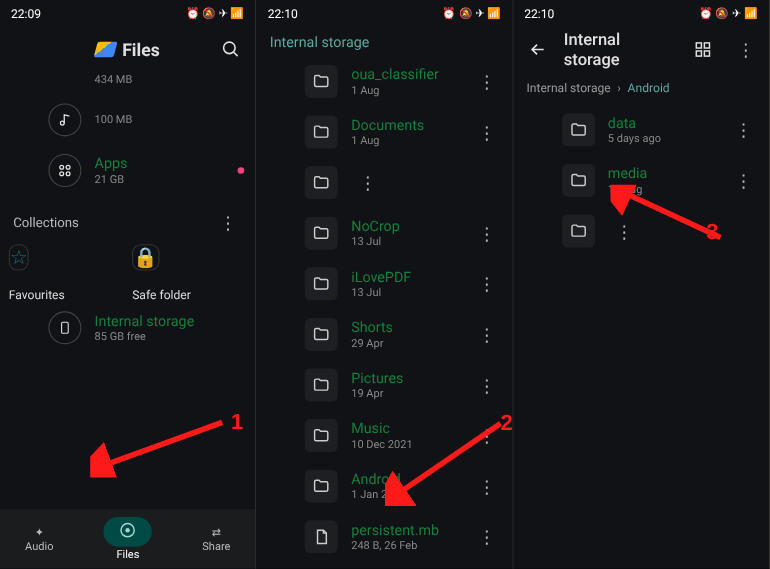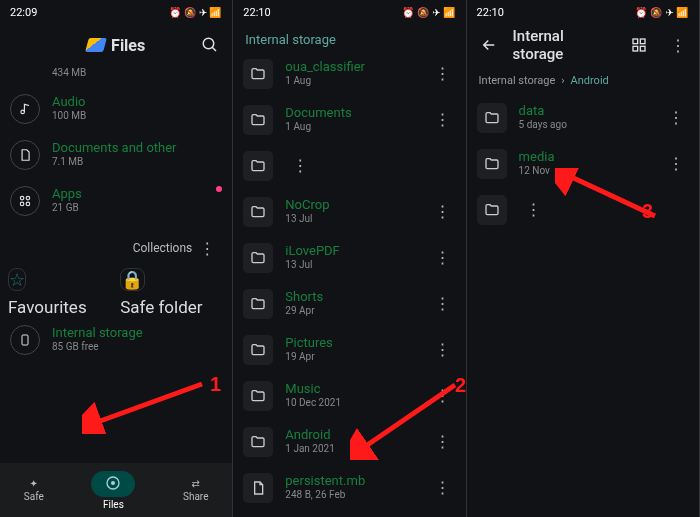--- a/index.html
+++ b/index.html
@@ -8,30 +8,30 @@
   .panel:last-child { border-right: none; }
   .status-bar { height: 24px; display: flex; justify-content: space-between; align-items: center; padding: 0 10px; font-size: 11px; color: #fff; }
   .status-icons { display: flex; gap: 4px; font-size: 10px; }
   .app-header { height: 42px; display: flex; align-items: center; padding: 0 8px; gap: 10px; }
   .hamburger { width: 22px; height: 22px; display: flex; flex-direction: column; justify-content: center; gap: 3px; }
   .hamburger div { height: 2px; background: #e0e0e0; border-radius: 1px; }
   .app-title { flex: 1; text-align: center; font-size: 16px; font-weight: 700; display: flex; align-items: center; justify-content: center; gap: 6px; }
   .app-logo { width: 18px; height: 14px; background: linear-gradient(135deg, #fbbc04 40%, #4285f4 40%); transform: skewX(-15deg); border-radius: 2px; }
   .icon-btn { width: 28px; height: 28px; display: flex; align-items: center; justify-content: center; cursor: pointer; color: #e0e0e0; }
   .list { overflow: hidden; }
-  .row { display: flex; padding: 8px 10px; gap: 12px; }
+  .row { display: flex; align-items: center; padding: 8px 10px; gap: 12px; margin-left: 34px; }
   .row-icon { width: 30px; height: 30px; border-radius: 50%; border: 1.5px solid #444; display: flex; align-items: center; justify-content: center; flex-shrink: 0; }
   .row-text { flex: 1; }
   .row-title { font-size: 13px; color: #15803d; }
   .row-sub { font-size: 10px; color: #888; margin-top: 1px; }
   .dot-pink { width: 6px; height: 6px; background: #ff4081; border-radius: 50%; }
-  .section-hdr { display: flex; justify-content: flex-end; align-items: center; padding: 10px 12px 6px; font-size: 12px; color: #bbb; }
+  .section-hdr { display: flex; justify-content: space-between; align-items: center; padding: 10px 12px 6px; font-size: 12px; color: #bbb; }
   .tiles { display: flex; gap: 8px; padding: 0 8px; }
   .tile { flex: 1; border: 1px solid #333; border-radius: 8px; height: 52px; display: flex; align-items: center; justify-content: center; color: #1a7c72; font-size: 18px; }
-  .tile-label { font-size: 17px; color: #ddd; margin-top: 6px; }
+  .tile-label { font-size: 11px; color: #ddd; margin-top: 16px; }
   .tile-wrap { flex: 1; display: flex; flex-direction: column; align-items: flex-start; }
   .bottom-nav { position: absolute; bottom: 0; left: 0; right: 0; height: 54px; background: #1a1c1e; display: flex; justify-content: space-around; align-items: center; }
   .nav-item { display: flex; flex-direction: column; align-items: center; gap: 2px; font-size: 10px; color: #bbb; }
   .nav-item.active { color: #fff; }
   .nav-pill { padding: 4px 14px; border-radius: 16px; background: #004a46; display: flex; align-items: center; justify-content: center; }
   .dots-v { font-size: 16px; color: #bbb; letter-spacing: -2px; }
   .folder-icon { width: 30px; height: 30px; background: #1e1f23; border-radius: 5px; display: flex; align-items: center; justify-content: center; flex-shrink: 0; }
   .folder-icon svg, .file-icon svg { width: 16px; height: 16px; }
   .file-icon { width: 30px; height: 30px; background: #1e1f23; border-radius: 5px; display: flex; align-items: center; justify-content: center; flex-shrink: 0; }
   .breadcrumb { padding: 8px 12px; font-size: 11px; display: flex; align-items: center; gap: 6px; color: #999; }
@@ -79,33 +79,21 @@
         </div>
     </div>
     <div class="row">
       <div class="row-icon">
           <svg width="14" height="14" viewBox="0 0 24 24" fill="none" stroke="#e0e0e0" stroke-width="2">
             <circle cx="8" cy="17" r="3"></circle>
             <path d="M11 17V4l8 2"></path>
           </svg>
         </div>
       <div class="row-text">
-          <div class="row-title">Audio</div>
           <div class="row-sub">100 MB</div>
-        </div>
-    </div>
-    <div class="row">
-      <div class="row-icon">
-          <svg width="14" height="14" viewBox="0 0 24 24" fill="none" stroke="#e0e0e0" stroke-width="2">
-            <path d="M7 3h8l4 4v14H7z"></path>
-          </svg>
-        </div>
-      <div class="row-text">
-          <div class="row-title">Documents and other</div>
-          <div class="row-sub">7.1 MB</div>
         </div>
     </div>
     <div class="row">
       <div class="row-icon">
           <svg width="14" height="14" viewBox="0 0 24 24" fill="none" stroke="#e0e0e0" stroke-width="2">
             <circle cx="7" cy="7" r="3"></circle>
             <circle cx="17" cy="7" r="3"></circle>
             <circle cx="7" cy="17" r="3"></circle>
             <circle cx="17" cy="17" r="3"></circle>
           </svg>
@@ -145,21 +133,21 @@
       </div>
     <div class="row-text">
         <div class="row-title">Internal storage</div>
         <div class="row-sub">85 GB free</div>
       </div>
   </div>
 
   <div class="bottom-nav">
     <div class="nav-item">
       <span>✦</span>
-      <span>Safe</span>
+      <span>Audio</span>
     </div>
     <div class="nav-item active">
       <div class="nav-pill">
           <span><svg width="16" height="16" viewBox="0 0 24 24" fill="#a4d4cf">
               <circle cx="12" cy="12" r="9" fill="none" stroke="#a4d4cf" stroke-width="2"></circle>
               <circle cx="12" cy="12" r="3"></circle>
             </svg></span>
         </div>
       <span>Files</span>
     </div>
@@ -357,21 +345,21 @@
     <div class="dots-v icon-btn">⋮</div>
   </div>
       <div class="row">
     <div class="folder-icon">
           <svg viewBox="0 0 24 24" fill="none" stroke="#ccc" stroke-width="2">
             <path d="M3 6a2 2 0 0 1 2-2h4l2 2h8a2 2 0 0 1 2 2v9a2 2 0 0 1-2 2H5a2 2 0 0 1-2-2z"></path>
           </svg>
         </div>
     <div class="row-text">
           <div class="row-title">media</div>
-          <div class="row-sub">12 Nov</div>
+          <div class="row-sub">12 Aug</div>
         </div>
     <div class="dots-v icon-btn">⋮</div>
   </div>
       <div class="row">
     <div class="folder-icon">
           <svg viewBox="0 0 24 24" fill="none" stroke="#ccc" stroke-width="2">
             <path d="M3 6a2 2 0 0 1 2-2h4l2 2h8a2 2 0 0 1 2 2v9a2 2 0 0 1-2 2H5a2 2 0 0 1-2-2z"></path>
           </svg>
         </div>
     <div class="dots-v icon-btn">⋮</div>

